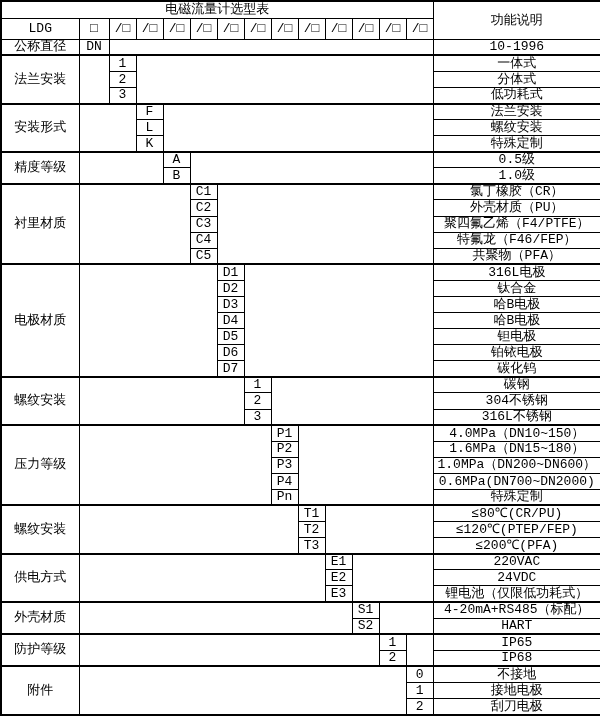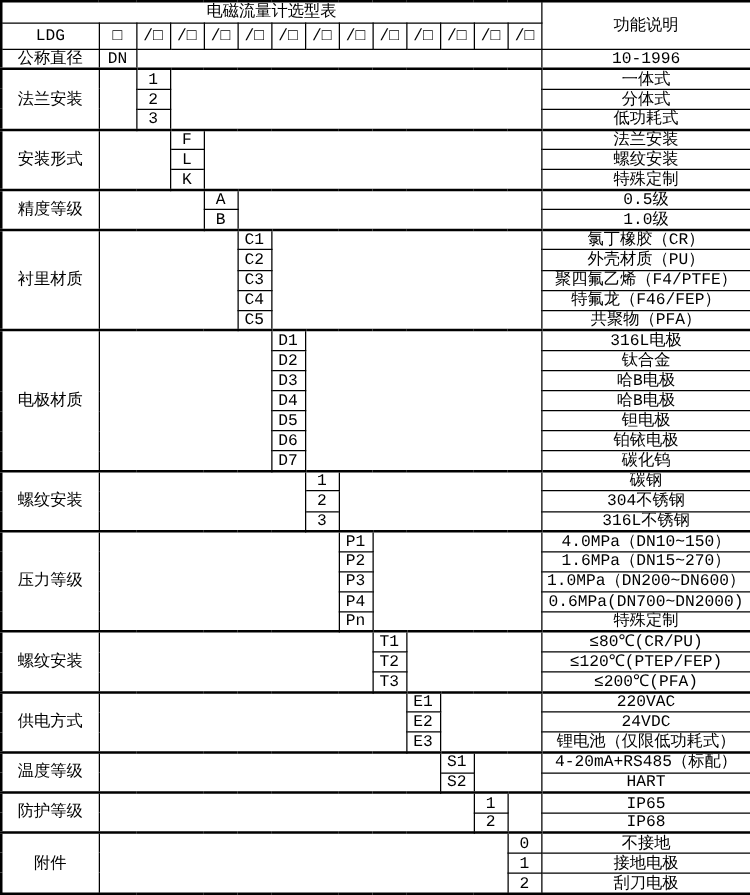--- a/index.html
+++ b/index.html
@@ -213,21 +213,21 @@
 
   <tr class="gsep">
     <td rowspan="5">压力等级</td>
     <td rowspan="5" colspan="7"></td>
     <td>P1</td>
     <td rowspan="5" colspan="5"></td>
     <td class="la">4.0MPa（DN10~150）</td>
   </tr>
   <tr>
     <td>P2</td>
-    <td class="la">1.6MPa（DN15~270）</td>
+    <td class="la">1.6MPa（DN15~180）</td>
   </tr>
   <tr>
     <td>P3</td>
     <td class="la">1.0MPa（DN200~DN600）</td>
   </tr>
   <tr>
     <td>P4</td>
     <td class="la">0.6MPa(DN700~DN2000)</td>
   </tr>
   <tr>
@@ -261,21 +261,21 @@
   <tr>
     <td>E2</td>
     <td>24VDC</td>
   </tr>
   <tr>
     <td>E3</td>
     <td>锂电池（仅限低功耗式）</td>
   </tr>
 
   <tr class="gsep">
-    <td rowspan="2">温度等级</td>
+    <td rowspan="2">外壳材质</td>
     <td rowspan="2" colspan="10"></td>
     <td>S1</td>
     <td rowspan="2" colspan="2"></td>
     <td>4-20mA+RS485（标配）</td>
   </tr>
   <tr>
     <td>S2</td>
     <td>HART</td>
   </tr>
 

